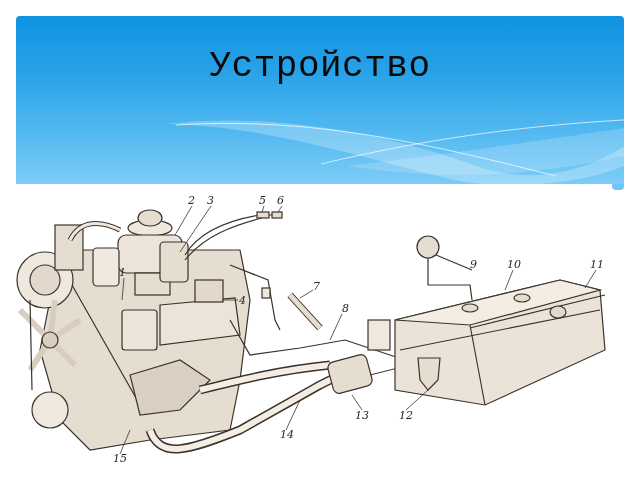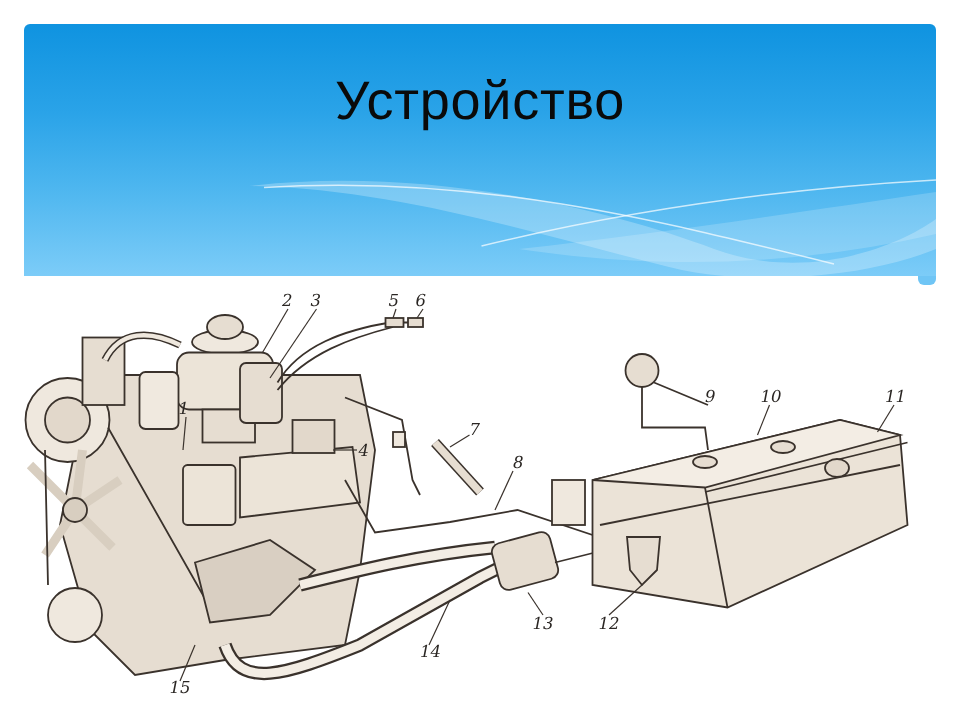--- a/index.html
+++ b/index.html
@@ -5,21 +5,21 @@
   html, body { margin:0; padding:0; }
   body { width:640px; height:480px; background:#ffffff; position:relative; overflow:hidden; font-family:"DejaVu Sans", sans-serif; }
   .header {
     position:absolute; left:16px; top:16px; width:608px; height:168px;
     background:linear-gradient(to bottom, #0f93e0 0%, #2aa3e8 35%, #4db6ef 65%, #7cccf8 100%);
     border-radius:4px 4px 0 0; overflow:hidden;
   }
   .header-notch { position:absolute; right:16px; top:184px; width:12px; height:6px; background:#6fc5f5; border-radius:0 0 4px 4px; }
   .title {
     position:absolute; left:0; right:0; top:30px; text-align:center;
-    font-family:Liberation Sans, sans-serif; font-size:36px; color:#0a0a0a; letter-spacing:0.5px;
+    font-family:Liberation Mono, monospace; font-size:36px; color:#0a0a0a; letter-spacing:0.5px;
   }
   .swoosh { position:absolute; left:0; top:0; width:608px; height:168px; }
   .diagram { position:absolute; left:0; top:190px; width:640px; height:290px; }
   .callout { font-family:"DejaVu Serif", serif; font-style:italic; font-size:11px; fill:#2a2623; }
 </style>
 </head>
 <body>
 
 <div class="header">
   <svg class="swoosh" viewBox="0 0 608 168">

